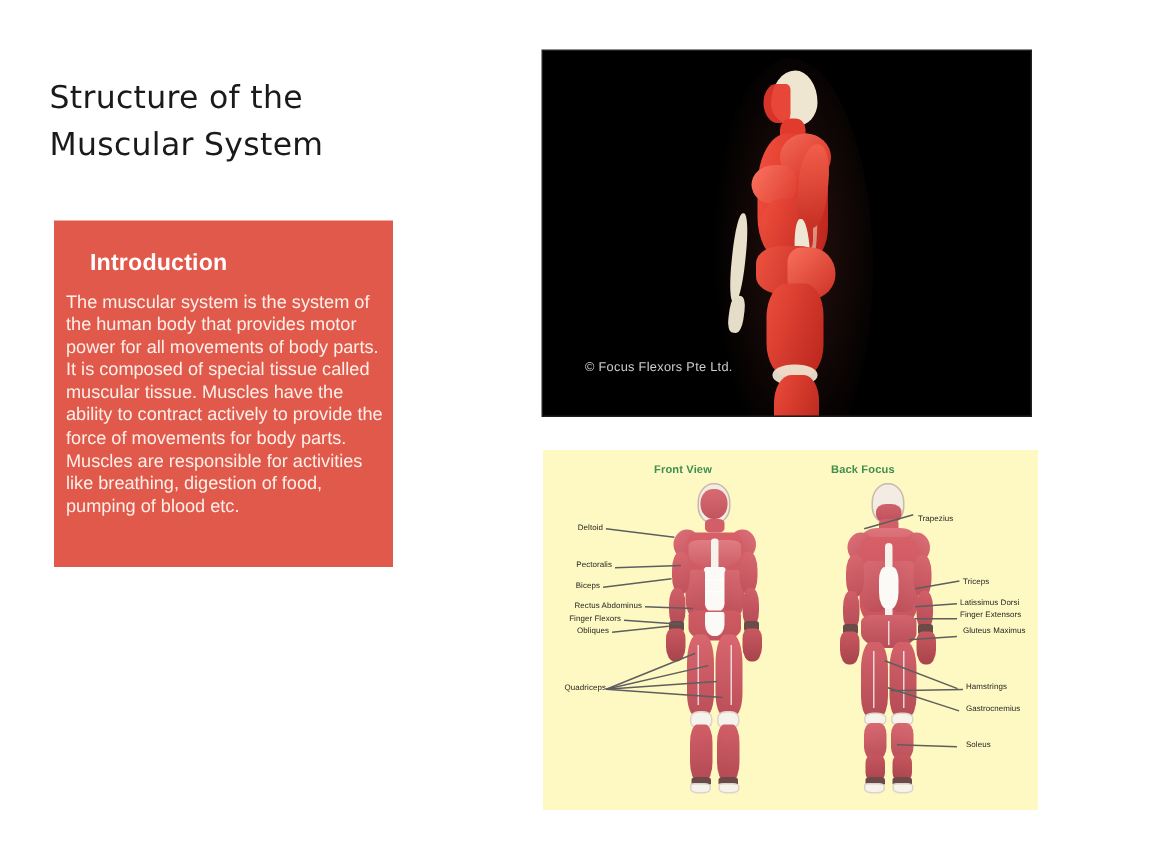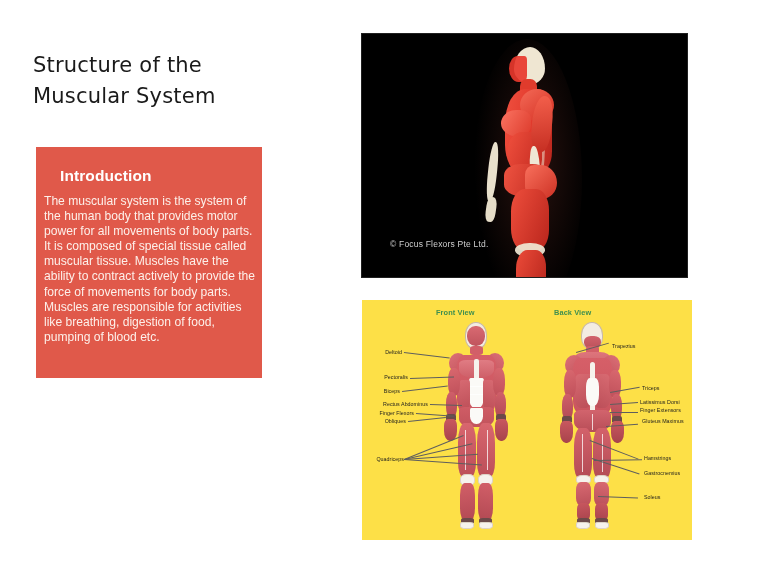--- a/index.html
+++ b/index.html
@@ -179,21 +179,21 @@
     left: 110px; top: 5px; width: 110px; height: 280px;
     border-radius: 50%;
     background: radial-gradient(ellipse at 55% 45%, rgba(255,110,90,.16), rgba(0,0,0,0) 68%);
   }
 
   
   #media-bottom {
     position: absolute;
     left: 362px; top: 300px;
     width: 330px; height: 240px;
-    background: #fde047;
+    background: #fef9c3;
     overflow: hidden;
   }
   .view-heading {
     position: absolute;
     font-size: 7.4px;
     font-weight: bold;
     color: #3f8f4f;
     font-family: "Liberation Sans", sans-serif;
     letter-spacing: .1px;
   }
@@ -271,21 +271,21 @@
     <div class="m3d" id="f3-calf"></div>
 
   </div>
 
   <div id="watermark">© Focus Flexors Pte Ltd.</div>
 </div>
 
 <div id="media-bottom">
 
   <div class="view-heading" id="heading-front">Front View</div>
-  <div class="view-heading" id="heading-back">Back View</div>
+  <div class="view-heading" id="heading-back">Back Focus</div>
 
   <div class="flatfig" style="left:70px; top:22px; width:88px; height:206px;">
 
     <div class="mp fhead" style="left:33px; top:0px; width:22px; height:27px;"></div>
     <div class="mp" style="left:35px; top:4px; width:18px; height:20px; border-radius:46% 46% 48% 48%;
                 background:linear-gradient(180deg,#d96a72,#c0545d);"></div>
 
     <div class="mp fneck" style="left:38px; top:24px; width:13px; height:9px;"></div>
 
     <div class="mp fdelt" style="left:17px; top:31px; width:18px; height:20px;

